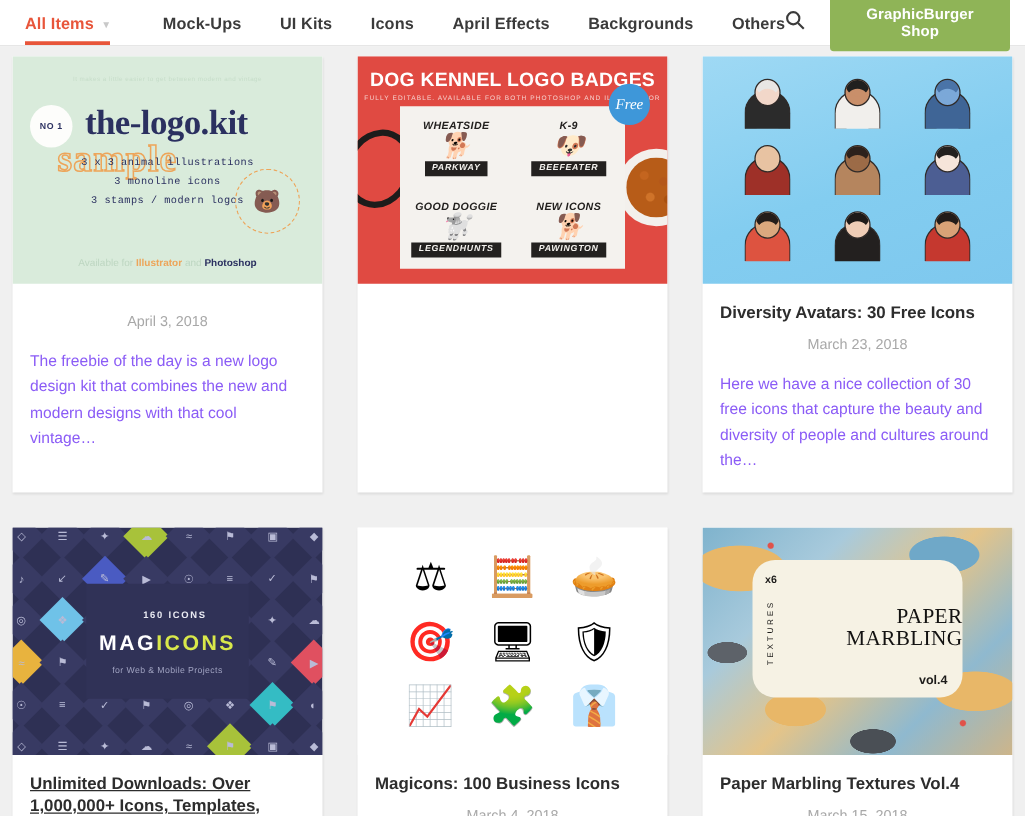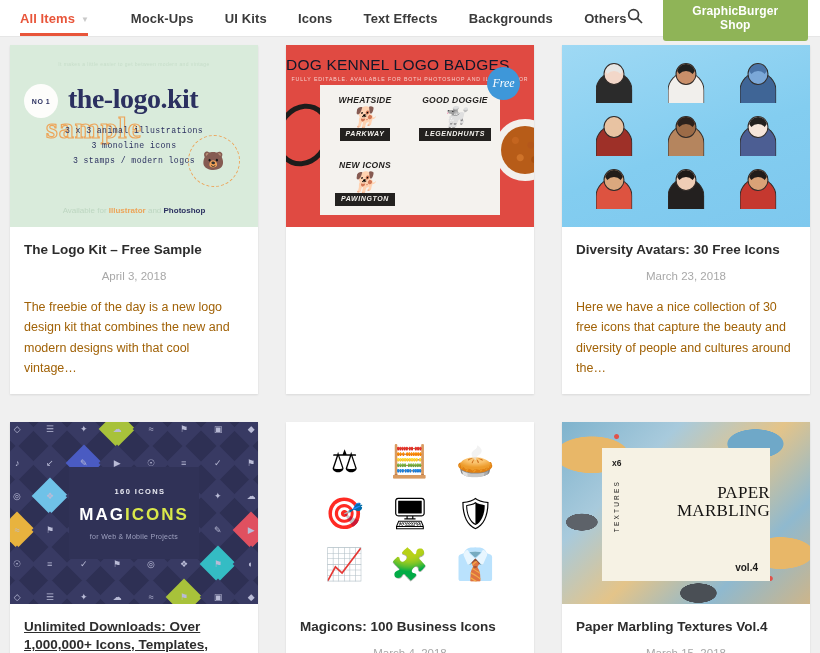--- a/index.html
+++ b/index.html
@@ -83,21 +83,21 @@
   }
   .card-title.ad { text-decoration: underline; }
   .card-date {
     font-size: 11.5px;
     color: #a8a8a8;
     margin-top: 11px;
     text-align: center;
   }
   .card-excerpt {
     font-size: 12.5px;
-    color: #a16207;
+    color: #8b5cf6;
     line-height: 1.62;
     margin-top: 15px;
   }
 
   
   .t-logokit {
     background: #d9ebdb;
     display: flex; align-items: flex-start; justify-content: center;
   }
   .lk-wrap { position: relative; width: 100%; height: 100%; }
@@ -143,22 +143,22 @@
   .lk-foot {
     position: absolute; bottom: 12px; width: 100%; text-align: center;
     font-size: 8px; color: #bdd6c1;
   }
   .lk-foot b { color: #eda55a; }
   .lk-foot i { color: #2b3060; font-style: normal; font-weight: bold; }
 
   
   .t-kennel { background: #e04a42; }
   .dk-title {
-    position: absolute; top: 11px; width: 100%; 
-    color: #0f172a; font-size: 15.5px; font-weight: normal;
+    position: absolute; top: 11px; width: 100%; text-align: center;
+    color: #ffffff; font-size: 15.5px; font-weight: bold;
     letter-spacing: .2px;
   }
   .dk-sub {
     position: absolute; top: 31px; width: 100%; text-align: center;
     color: #f6cfcb; font-size: 5.2px; letter-spacing: .9px;
   }
   .dk-sheet {
     position: absolute; left: 34px; top: 40px;
     width: 180px; height: 130px;
     background: #f4f2ee;
@@ -285,22 +285,23 @@
       radial-gradient(ellipse 30px 16px at 55% 94%, #4a4f55 0 60%, transparent 62%),
       radial-gradient(ellipse 26px 14px at 8% 55%, #5d6269 0 60%, transparent 62%),
       radial-gradient(circle at 22% 8%, #e0524a 0 2px, transparent 3px),
       radial-gradient(circle at 68% 20%, #e0524a 0 2px, transparent 3px),
       radial-gradient(circle at 84% 86%, #e0524a 0 2px, transparent 3px),
       linear-gradient(135deg, #7fb3cd 0%, #a8cadc 28%, #e4c489 52%, #8fb9cf 76%, #cdb58a 100%);
     position: relative;
   }
   .pm-panel {
     position: absolute; left: 40px; top: 26px;
-    width: 168px; height: 133px;
+    width: 168px; height: 110px;
     background: #f6f2e4;
+    border-radius: 18px;
   }
   .pm-x6 {
     position: absolute; left: 10px; top: 10px;
     font-size: 8.5px; font-weight: bold; color: #1d1c1a;
   }
   .pm-vert {
     position: absolute; left: 11px; top: 32px;
     font-size: 6.5px; letter-spacing: 2.2px; color: #1d1c1a;
     writing-mode: vertical-rl; transform: rotate(180deg);
   }
@@ -323,21 +324,21 @@
   <div class="nav-item first">
     <span>All Items</span><span class="caret">▼</span>
   </div>
   <div class="nav-gap-a"></div>
   <div class="nav-item">Mock-Ups</div>
   <div class="nav-gap"></div>
   <div class="nav-item">UI Kits</div>
   <div class="nav-gap"></div>
   <div class="nav-item">Icons</div>
   <div class="nav-gap"></div>
-  <div class="nav-item">Text Effects</div>
+  <div class="nav-item">April Effects</div>
   <div class="nav-gap"></div>
   <div class="nav-item">Backgrounds</div>
   <div class="nav-gap"></div>
   <div class="nav-item">Others</div>
   <div class="nav-spacer"></div>
   <div id="search-icon">
     <svg width="16" height="16" viewBox="0 0 16 16" fill="none" stroke="#3b3b3b" stroke-width="1.7">
       <circle cx="6.6" cy="6.6" r="4.9"></circle>
         <line x1="10.4" y1="10.4" x2="15" y2="15"></line>
     </svg>
@@ -363,37 +364,41 @@
         <div class="lk-bear">🐻</div>
         <div class="lk-foot">
           <span>Available for</span>
           <b>Illustrator</b>
           <span>and</span>
           <i>Photoshop</i>
         </div>
       </div>
     </div>
     <div class="body">
-      <div class="card-title">The Logo Kit – Free Sample</div>
       <div class="card-date">April 3, 2018</div>
       <div class="card-excerpt">The freebie of the day is a new logo design kit that combines the new and modern designs with that cool vintage…</div>
     </div>
   </div>
 
   <div class="card">
     <div class="thumb t-kennel">
       <div class="dk-leash"></div>
       <div class="dk-bowl"></div>
       <div class="dk-title">DOG KENNEL LOGO BADGES</div>
       <div class="dk-sub">FULLY EDITABLE. AVAILABLE FOR BOTH PHOTOSHOP AND ILLUSTRATOR</div>
       <div class="dk-sheet">
         <div class="dk-badge">
           <span>WHEATSIDE</span>
           <span class="glyph">🐕</span>
           <span class="rib">PARKWAY</span>
+        </div>
+        <div class="dk-badge">
+          <span>K-9</span>
+          <span class="glyph">🐶</span>
+          <span class="rib">BEEFEATER</span>
         </div>
         <div class="dk-badge">
           <span>GOOD DOGGIE</span>
           <span class="glyph">🐩</span>
           <span class="rib">LEGENDHUNTS</span>
         </div>
         <div class="dk-badge">
           <span>NEW ICONS</span>
           <span class="glyph">🐕</span>
           <span class="rib">PAWINGTON</span>

